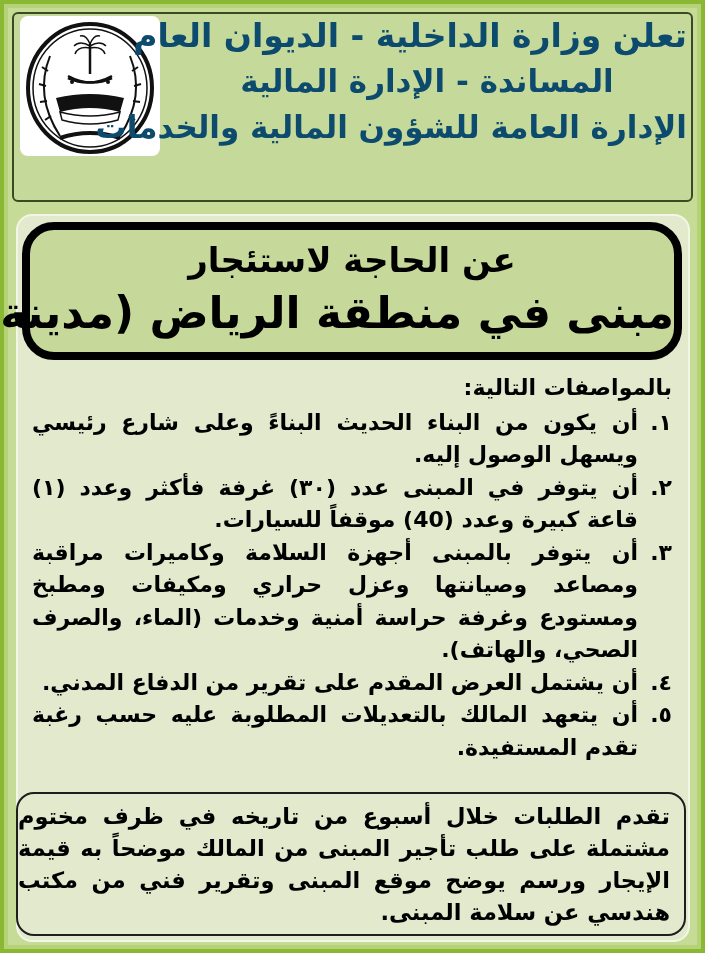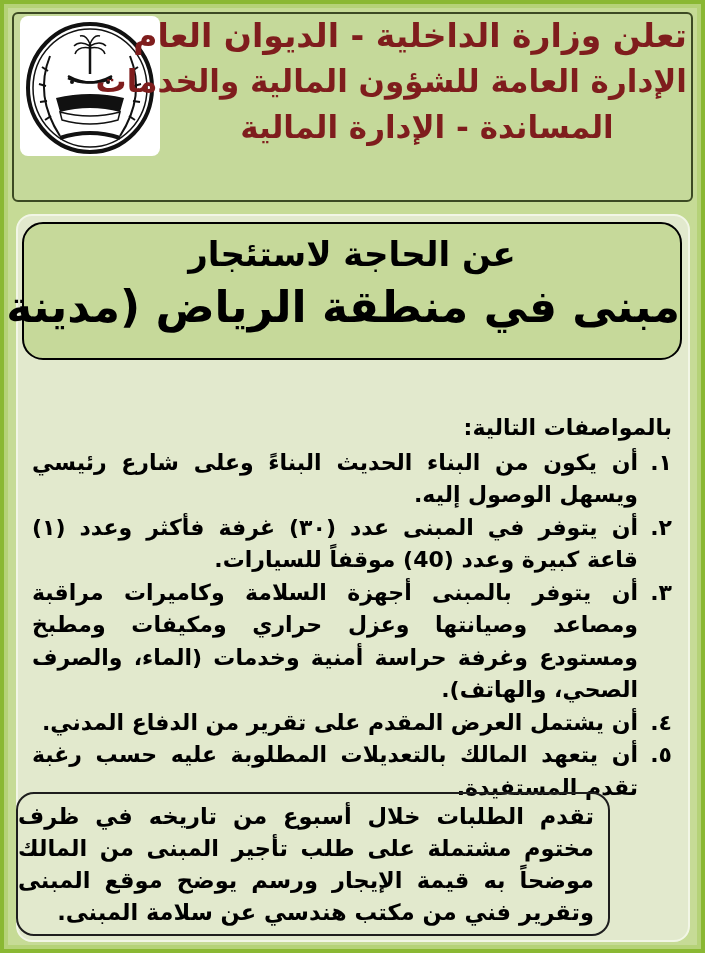--- a/index.html
+++ b/index.html
@@ -2,33 +2,33 @@
 <html><head>
   <meta charset="utf-8">
   <style>
     html, body { margin:0; padding:0; }
     body { width:705px; height:953px; background:#8ab833; font-family:"DejaVu Sans", sans-serif; position:relative; overflow:hidden; }
     .outer { position:absolute; left:4px; top:4px; width:697px; height:945px; background:#b5d278; }
     .inner-bg { position:absolute; left:8px; top:8px; width:689px; height:937px; background:#c6db96; }
     .header-box { position:absolute; left:12px; top:12px; width:681px; height:190px; background:#c5d99a; border:2px solid #3c4a23; border-radius:6px; box-sizing:border-box; }
     .emblem { position:absolute; left:20px; top:16px; width:140px; height:140px; background:#ffffff; border-radius:8px; }
     .emblem svg { position:absolute; left:0; top:0; }
-    .header-text { position:absolute; right:18px; top:14px; width:520px; direction:rtl; text-align:center; font-weight:bold; color:#7f1d1d; }
+    .header-text { position:absolute; right:18px; top:14px; width:520px; direction:rtl; text-align:center; font-weight:bold; color:#0c4a6e; }
     .h1 { font-size:33px; line-height:44px; text-align:right; white-space:nowrap; }
     .h2 { font-size:31px; line-height:46px; white-space:nowrap; }
     .content-panel { position:absolute; left:16px; top:214px; width:674px; height:728px; background:#e2e9cd; border-radius:16px; border:2px solid #f2f6e6; box-sizing:border-box; }
-    .title-box { position:absolute; left:22px; top:222px; width:660px; height:138px; background:#c6d99a; border:2px solid #000000; border-radius:21px; box-sizing:border-box; direction:rtl; text-align:center; font-weight:bold; color:#000; }
+    .title-box { position:absolute; left:22px; top:222px; width:660px; height:138px; background:#c6d99a; border:8px solid #000000; border-radius:32px; box-sizing:border-box; direction:rtl; text-align:center; font-weight:bold; color:#000; }
     .t1 { font-size:34px; line-height:44px; margin-top:8px; }
     .t2 { font-size:44px; line-height:62px; white-space:nowrap; }
     .specs { position:absolute; left:32px; top:372px; width:640px; direction:rtl; color:#000; font-weight:bold; font-size:22px; line-height:32.5px; }
-    .specs .intro { text-align:right; margin-bottom:2px;margin-top:40px; }
+    .specs .intro { text-align:right; margin-bottom:2px; }
     .spec-item { display:flex; flex-direction:row; align-items:flex-start; }
     .spec-num { width:34px; flex:0 0 34px; text-align:right; white-space:nowrap; }
     .spec-text { flex:1; text-align:justify; text-align-last:right; }
-    .notice-box { position:absolute; left:16px; top:792px; width:594px; height:144px; border:2px solid #1e1e1e; border-radius:18px; box-sizing:border-box; direction:rtl; padding:6px 14px 0 0; color:#000; font-weight:bold; font-size:22.5px; line-height:32px; text-align:justify; text-align-last:right; }
+    .notice-box { position:absolute; left:16px; top:792px; width:670px; height:144px; border:2px solid #1e1e1e; border-radius:18px; box-sizing:border-box; direction:rtl; padding:6px 14px 0 0; color:#000; font-weight:bold; font-size:22.5px; line-height:32px; text-align:justify; text-align-last:right; }
   </style>
 </head>
 <body>
 
 <div class="outer"></div>
 <div class="inner-bg"></div>
 
 <div class="header-box"></div>
 
 <div class="emblem">
@@ -65,22 +65,22 @@
         <path d="M114 70 l7 -2"></path>
         <path d="M113 85 l7 1"></path>
         <path d="M109 100 l6 4"></path>
       <path d="M40 122 Q70 112 100 122" stroke-width="4"></path>
     </g>
   </svg>
 </div>
 
 <div class="header-text">
   <div class="h1">تعلن وزارة الداخلية - الديوان العام</div>
+  <div class="h2">المساندة - الإدارة المالية</div>
   <div class="h2">الإدارة العامة للشؤون المالية والخدمات</div>
-  <div class="h2">المساندة - الإدارة المالية</div>
 </div>
 
 <div class="content-panel"></div>
 
 <div class="title-box">
   <div class="t1">عن الحاجة لاستئجار</div>
   <div class="t2">مبنى في منطقة الرياض (مدينة الرياض)</div>
 </div>
 
 <div class="specs">

